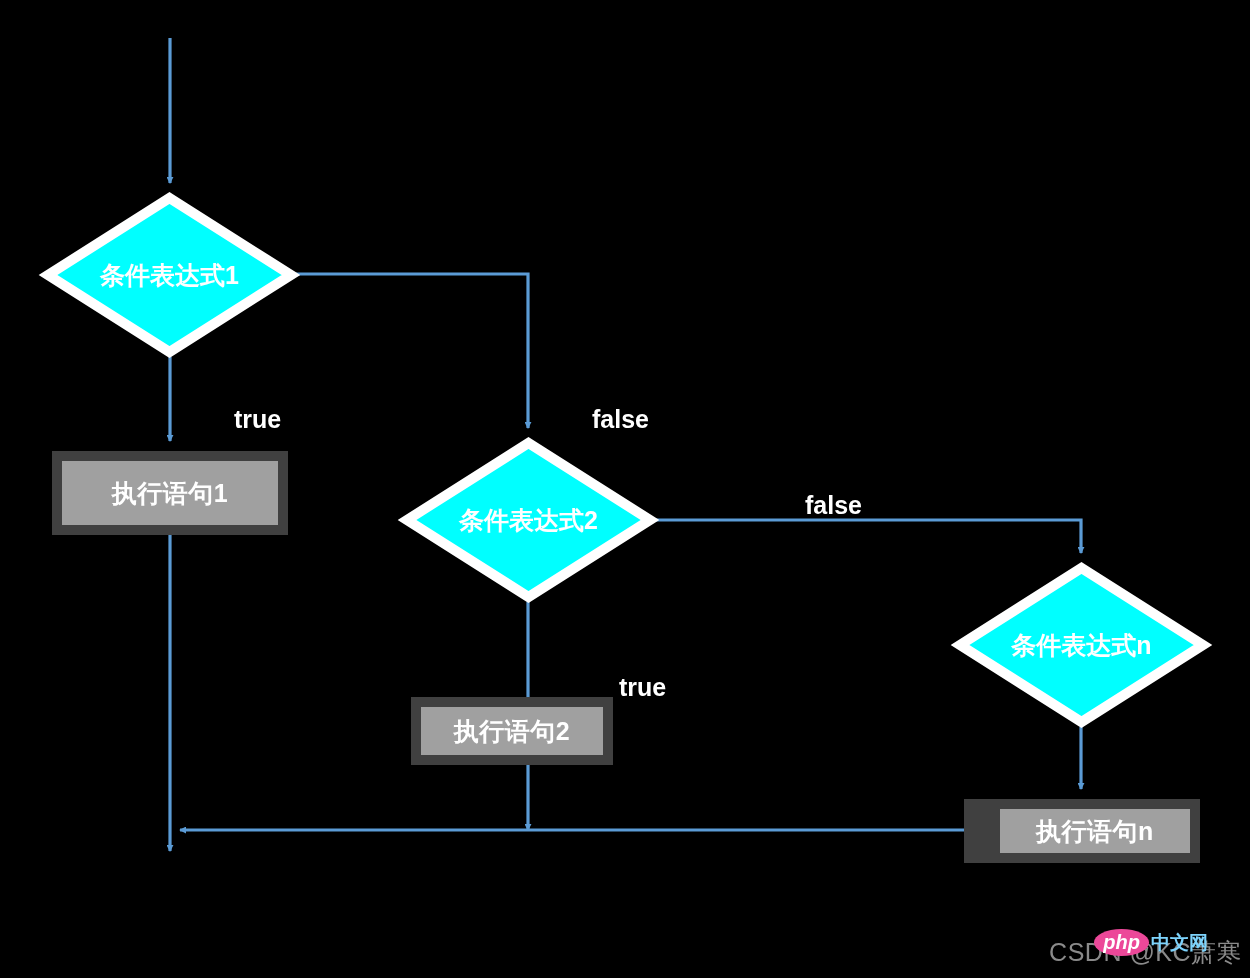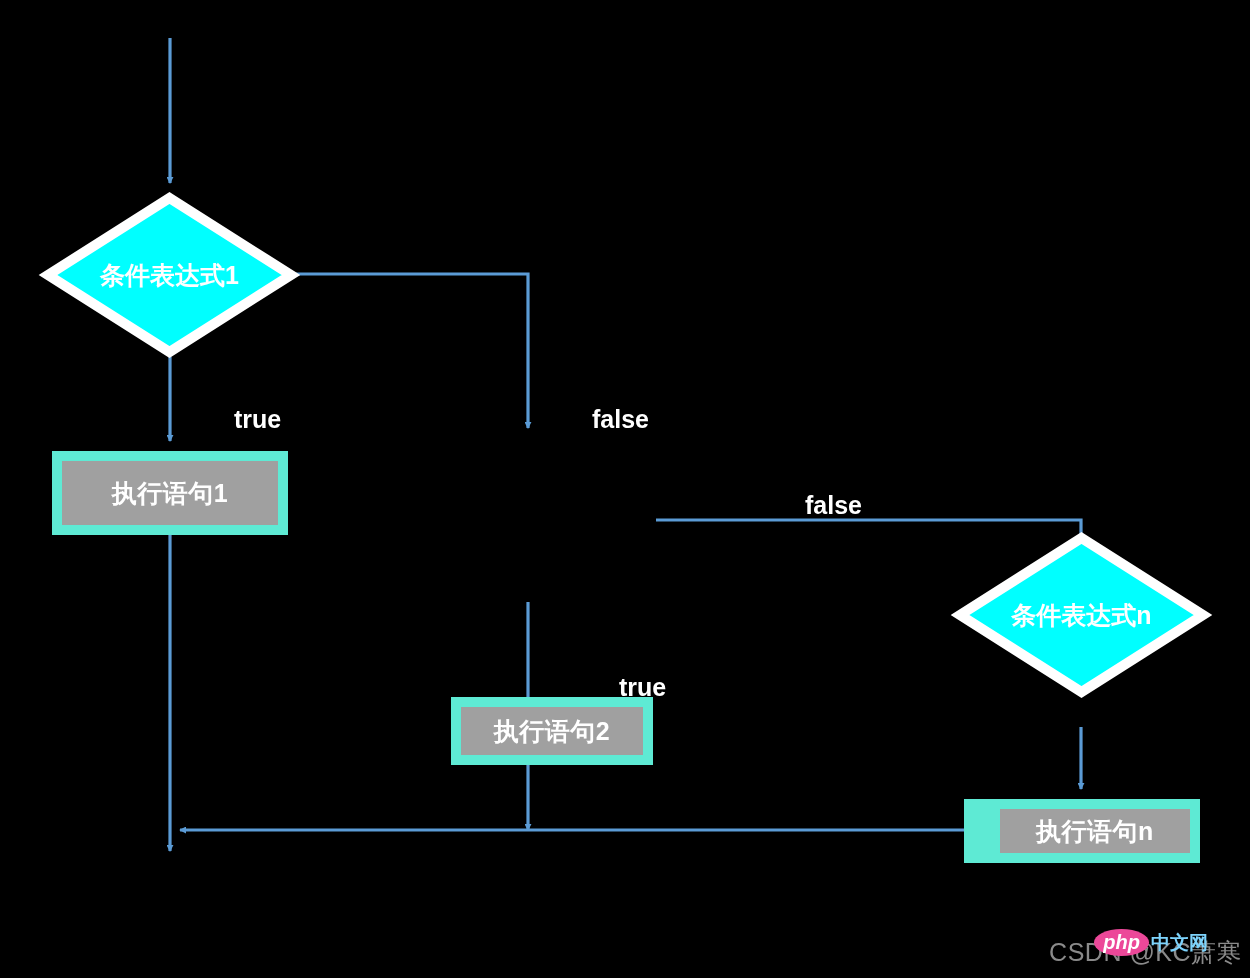--- a/index.html
+++ b/index.html
@@ -23,21 +23,21 @@
     top: 0;
     width: 1250px;
     height: 978px;
   }
   .node {
     position: absolute;
     box-sizing: border-box;
   }
   
   .proc {
-    background: #5eead4;
+    background: #404040;
     padding: 10px;
     display: flex;
     align-items: center;
     justify-content: center;
   }
   .proc-inner {
     width: 100%;
     height: 100%;
     background: #a0a0a0;
     display: flex;
@@ -157,33 +157,39 @@
     </g>
   </svg>
 
   <div class="node decision" style="left:43px; top:193px; width:253px; height:164px;">
     <svg width="253" height="164" viewBox="0 0 253 164">
       <polygon points="126.5,5 248,82 126.5,159 5,82" fill="#00ffff" stroke="#ffffff" stroke-width="10" stroke-linejoin="miter"></polygon>
     </svg>
     <div class="dlabel">条件表达式1</div>
   </div>
 
-
-  <div class="node decision" style="left:955px; top:533px; width:253px; height:164px;">
+  <div class="node decision" style="left:402px; top:438px; width:253px; height:164px;">
+    <svg width="253" height="164" viewBox="0 0 253 164">
+      <polygon points="126.5,5 248,82 126.5,159 5,82" fill="#00ffff" stroke="#ffffff" stroke-width="10" stroke-linejoin="miter"></polygon>
+    </svg>
+    <div class="dlabel">条件表达式2</div>
+  </div>
+
+  <div class="node decision" style="left:955px; top:563px; width:253px; height:164px;">
     <svg width="253" height="164" viewBox="0 0 253 164">
       <polygon points="126.5,5 248,82 126.5,159 5,82" fill="#00ffff" stroke="#ffffff" stroke-width="10" stroke-linejoin="miter"></polygon>
     </svg>
     <div class="dlabel">条件表达式n</div>
   </div>
 
   <div class="node proc" style="left:52px; top:451px; width:236px; height:84px;">
     <div class="proc-inner">执行语句1</div>
   </div>
 
-  <div class="node proc" style="left:451px; top:697px; width:202px; height:68px;">
+  <div class="node proc" style="left:411px; top:697px; width:202px; height:68px;">
     <div class="proc-inner">执行语句2</div>
   </div>
 
   <div class="node proc" style="left:964px; top:799px; width:236px; height:64px;padding-left:36px;">
     <div class="proc-inner">执行语句n</div>
   </div>
 
 
   <div class="edge-label" style="left:234px; top:371px;">true</div>
 

